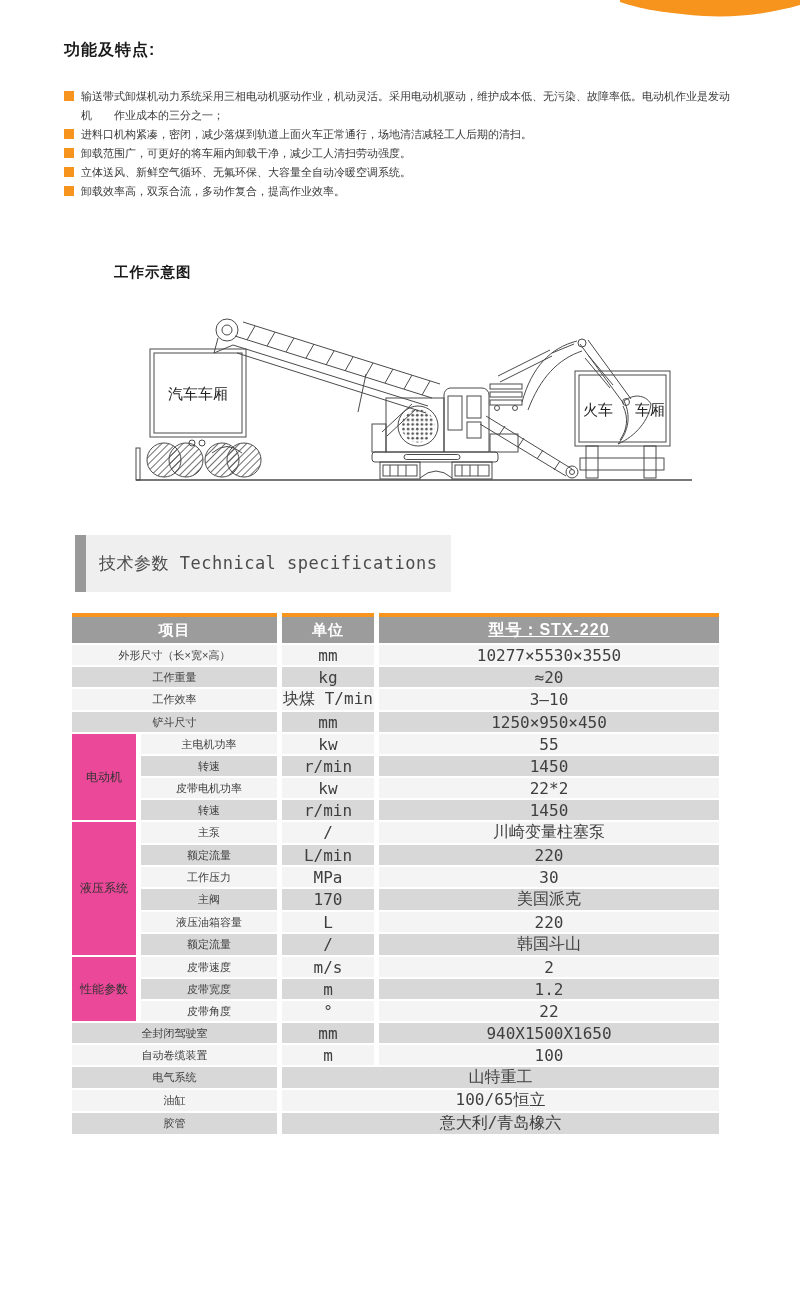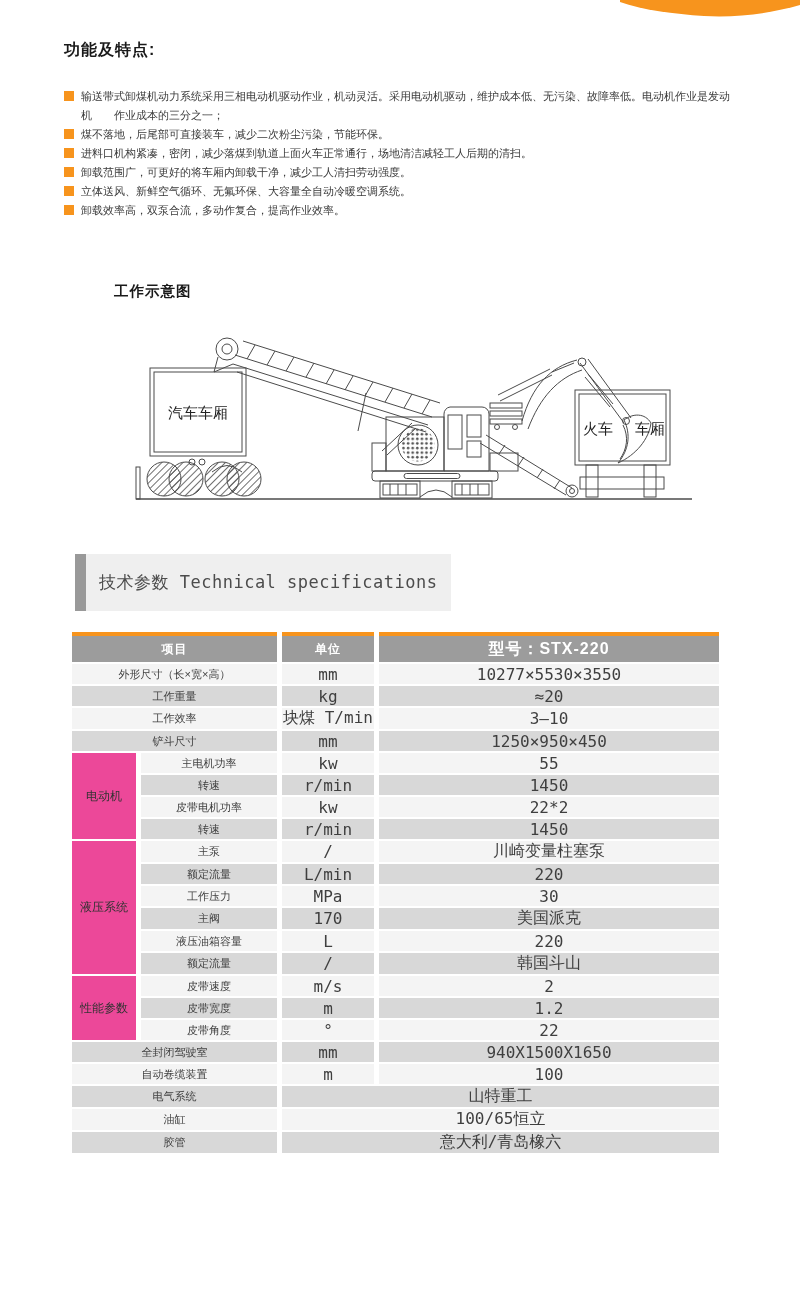--- a/index.html
+++ b/index.html
@@ -42,23 +42,23 @@
   }
 
   
   .spec-table {
     margin:19px 0 0 67px; border-collapse:separate; border-spacing:5px 2px;
     table-layout:fixed;
   }
   .spec-table th, .spec-table td { text-align:center; vertical-align:middle; }
   .spec-table th {
     height:30px; background:#9c9c9c; color:#ffffff; font-weight:bold;
-    font-size:12px; border-top:4px solid #F7941D; letter-spacing:1px;
-  }
-  .spec-table th.model { font-size:16px; }
+    font-size:15px; border-top:4px solid #F7941D; letter-spacing:1px;
+  }
+  .spec-table th.model { font-size:16px;text-decoration:underline; }
   .spec-table td { height:20px; font-size:11px; color:#3f3f3f; }
   .col-group { width:64px; } .col-item { width:136px; }
   .col-unit { width:92px; } .col-value { width:340px; }
   td.lt { background:#f4f4f4; }
   td.dk { background:#d8d8d8; }
   td.grp { background:#ec4899; font-size:12px; color:#333; }
   td.unit, td.val {
     font-family:"DejaVu Sans Mono","Liberation Sans",sans-serif; font-size:16px;
   }
 </style>
@@ -66,21 +66,21 @@
 <body>
 
 <svg class="corner-ribbon" viewBox="0 0 180 20">
   <path d="M180,0 L180,5 C152,13 118,18 84,16 C54,14 22,10 0,2 L0,0 Z" fill="#F7941D"></path>
 </svg>
 
 <div class="features">
   <h2>功能及特点:</h2>
   <ul class="feature-list">
     <li><span class="sq"></span><span>输送带式卸煤机动力系统采用三相电动机驱动作业，机动灵活。采用电动机驱动，维护成本低、无污染、故障率低。电动机作业是发动机　　作业成本的三分之一；</span></li>
-    <li><span class="sq"></span><span>煤不落地，后尾部可直接装车，减少二次粉尘污染，节能环保。</span></li>
+    <li><span class="sq"></span></li>
     <li><span class="sq"></span><span>进料口机构紧凑，密闭，减少落煤到轨道上面火车正常通行，场地清洁减轻工人后期的清扫。</span></li>
     <li><span class="sq"></span><span>卸载范围广，可更好的将车厢内卸载干净，减少工人清扫劳动强度。</span></li>
     <li><span class="sq"></span><span>立体送风、新鲜空气循环、无氟环保、大容量全自动冷暖空调系统。</span></li>
     <li><span class="sq"></span><span>卸载效率高，双泵合流，多动作复合，提高作业效率。</span></li>
   </ul>
 </div>
 
 <div class="diagram-section">
   <div class="diagram-title">工作示意图</div>
 

